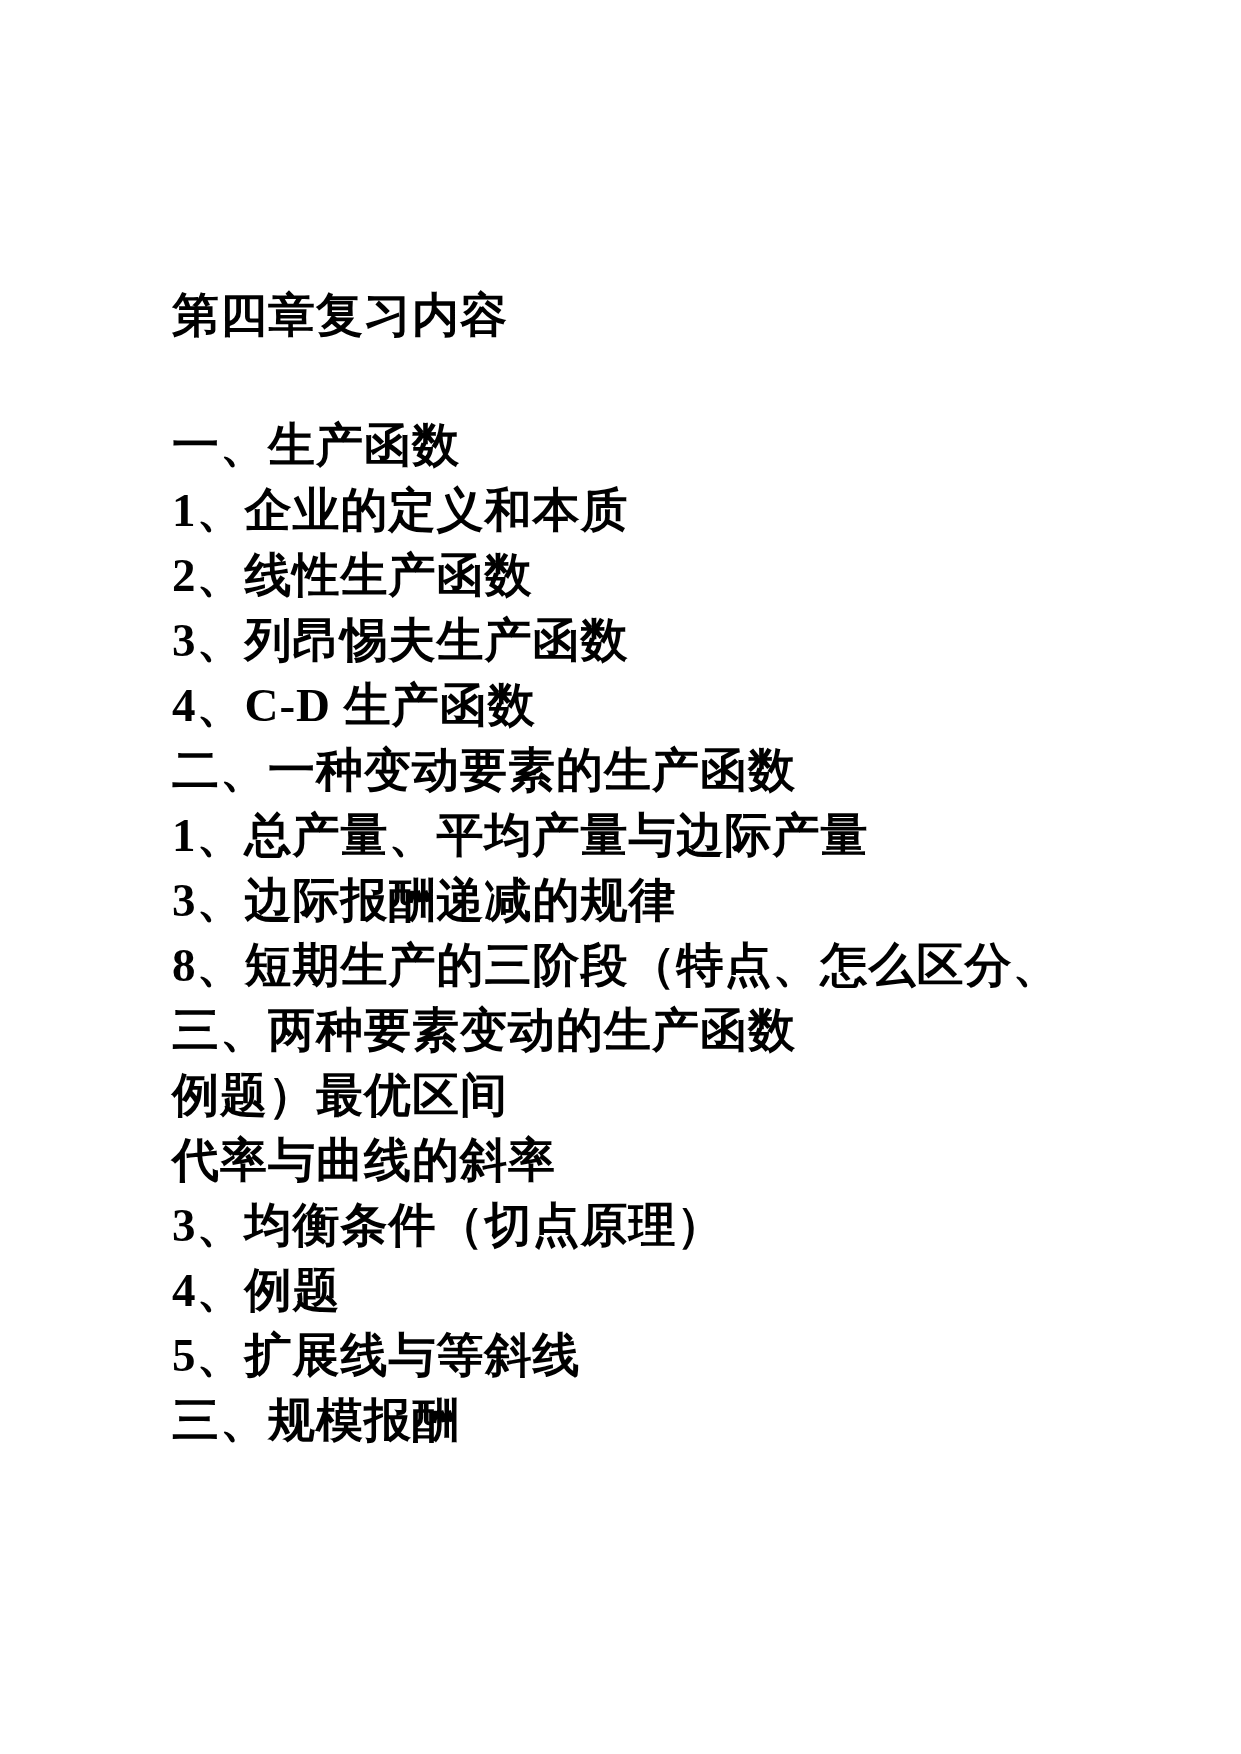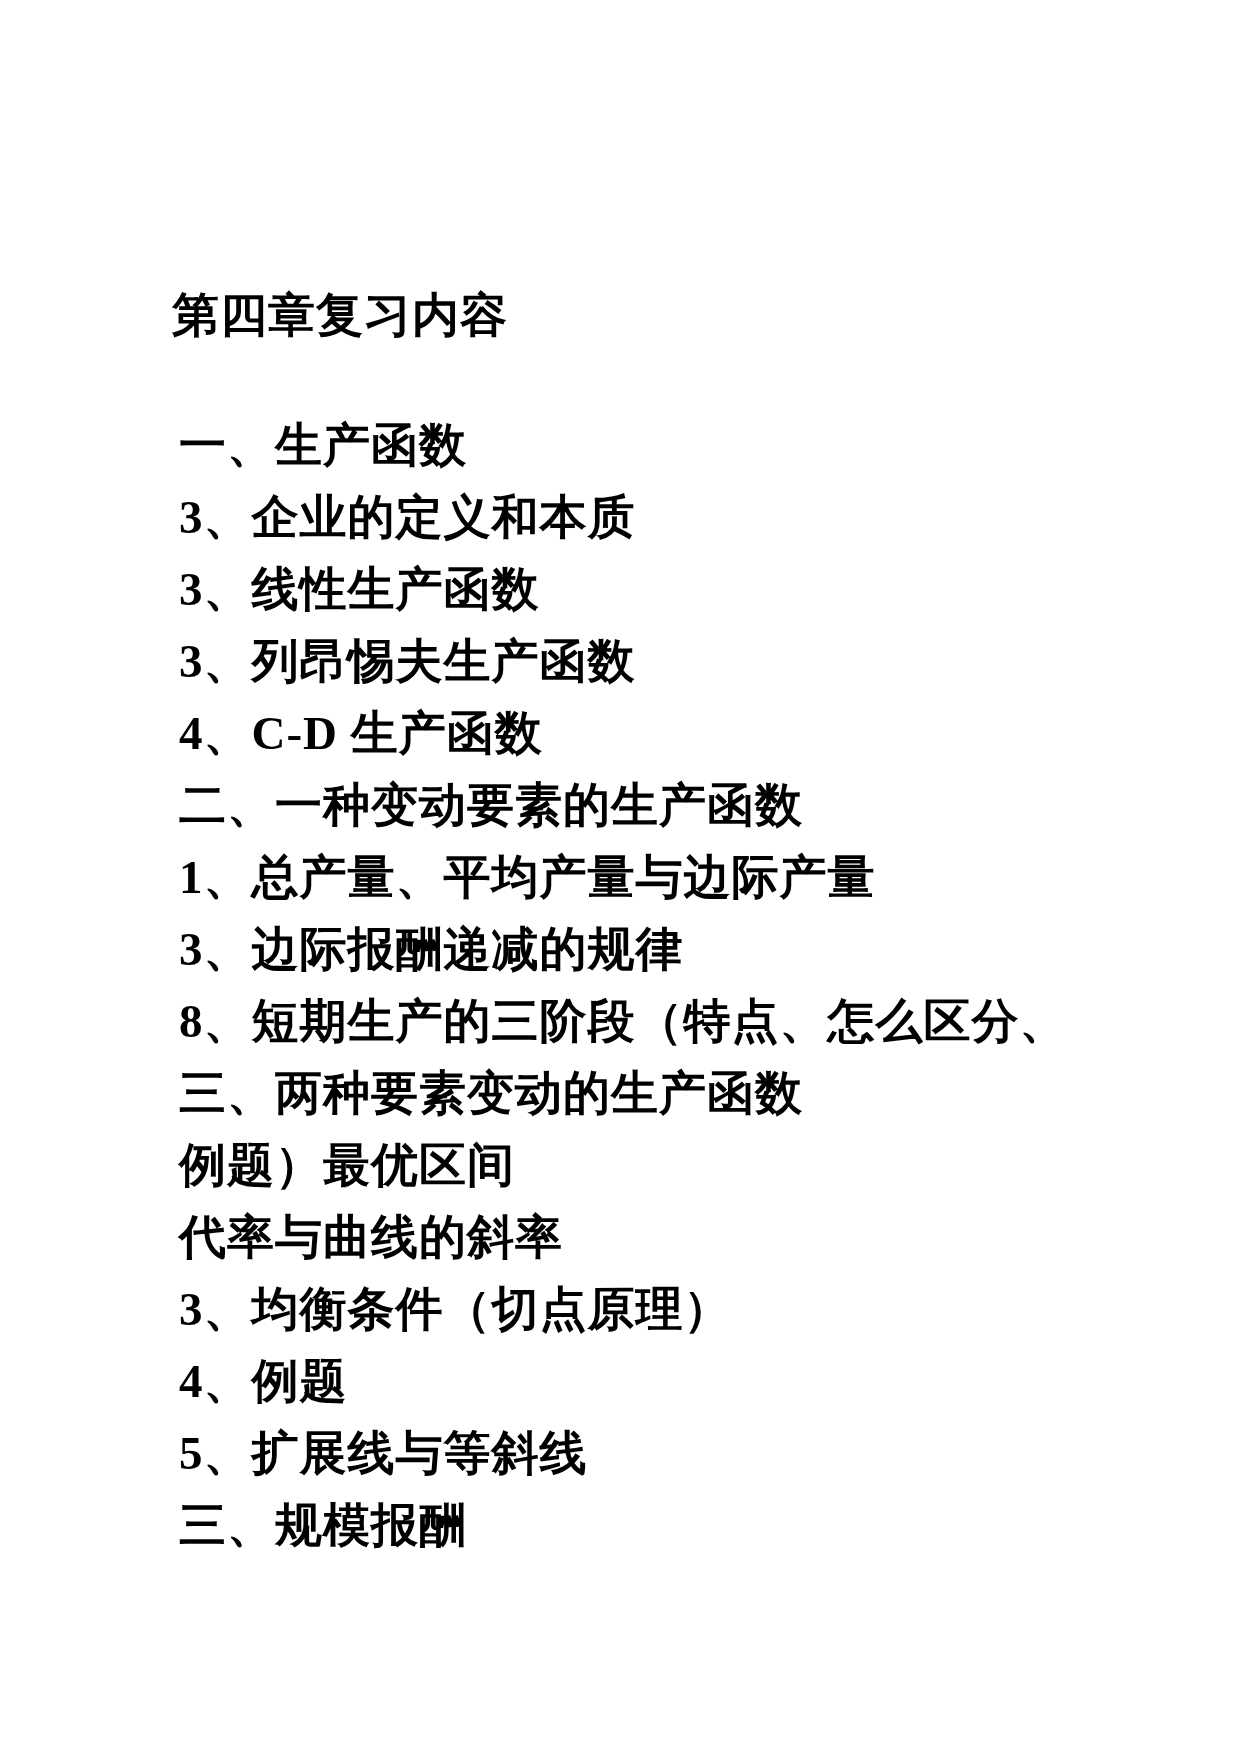--- a/index.html
+++ b/index.html
@@ -33,33 +33,33 @@
     white-space: nowrap;
     margin: 0 0 65px 0;
   }
 
   .doc-line {
     font-size: 47px;
     font-weight: bold;
     line-height: 65px;
     letter-spacing: 1px;
     white-space: nowrap;
-    margin: 7px;
+    margin: 0;
   }
 </style>
 </head>
 <body>
 
 <div class="page">
   <div class="content">
     <h1 class="doc-title">第四章复习内容</h1>
     <div id="doc-body">
         <p class="doc-line">一、生产函数</p>
-        <p class="doc-line">3、企业的定义和本质</p>
-        <p class="doc-line">3、线性生产函数</p>
+        <p class="doc-line">1、企业的定义和本质</p>
+        <p class="doc-line">2、线性生产函数</p>
         <p class="doc-line">3、列昂惕夫生产函数</p>
         <p class="doc-line">4、C-D 生产函数</p>
         <p class="doc-line">二、一种变动要素的生产函数</p>
         <p class="doc-line">1、总产量、平均产量与边际产量</p>
         <p class="doc-line">3、边际报酬递减的规律</p>
         <p class="doc-line">8、短期生产的三阶段（特点、怎么区分、</p>
         <p class="doc-line">三、两种要素变动的生产函数</p>
         <p class="doc-line">例题）最优区间</p>
         <p class="doc-line">代率与曲线的斜率</p>
         <p class="doc-line">3、均衡条件（切点原理）</p>

